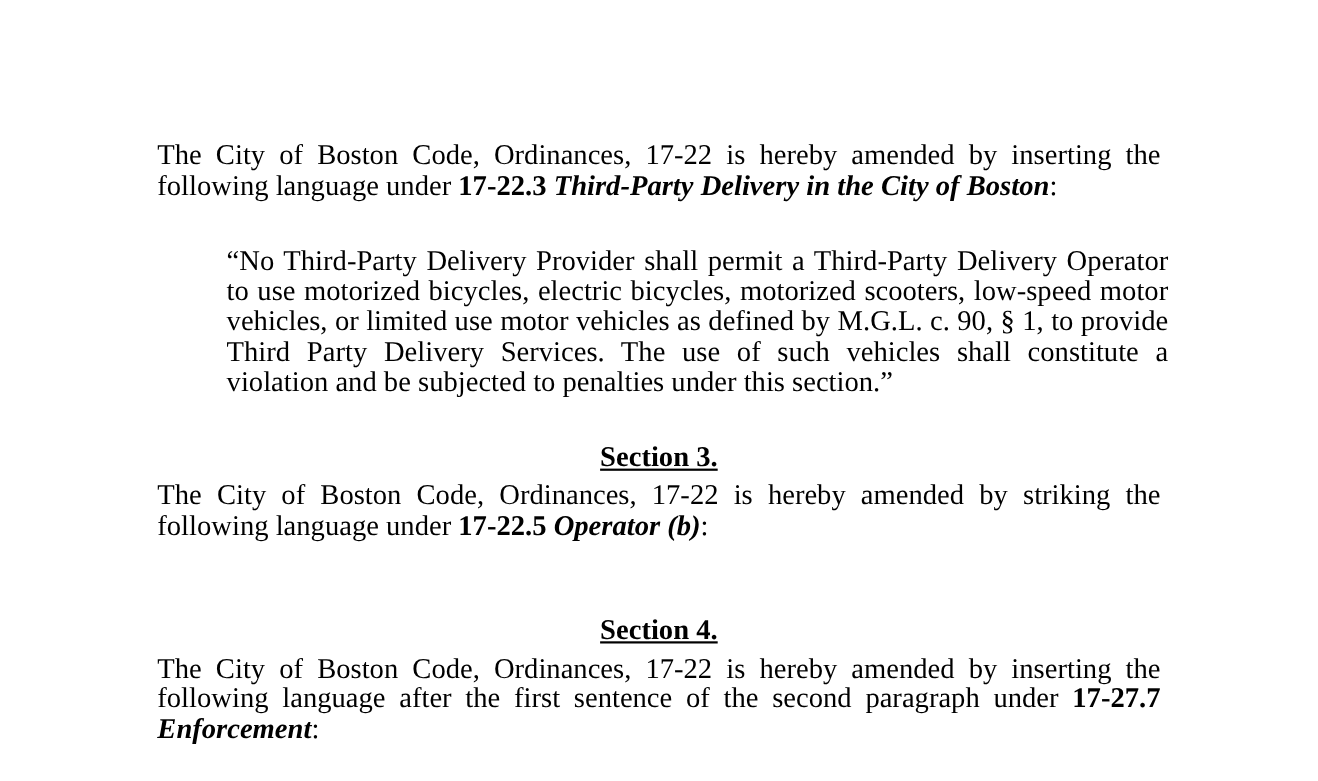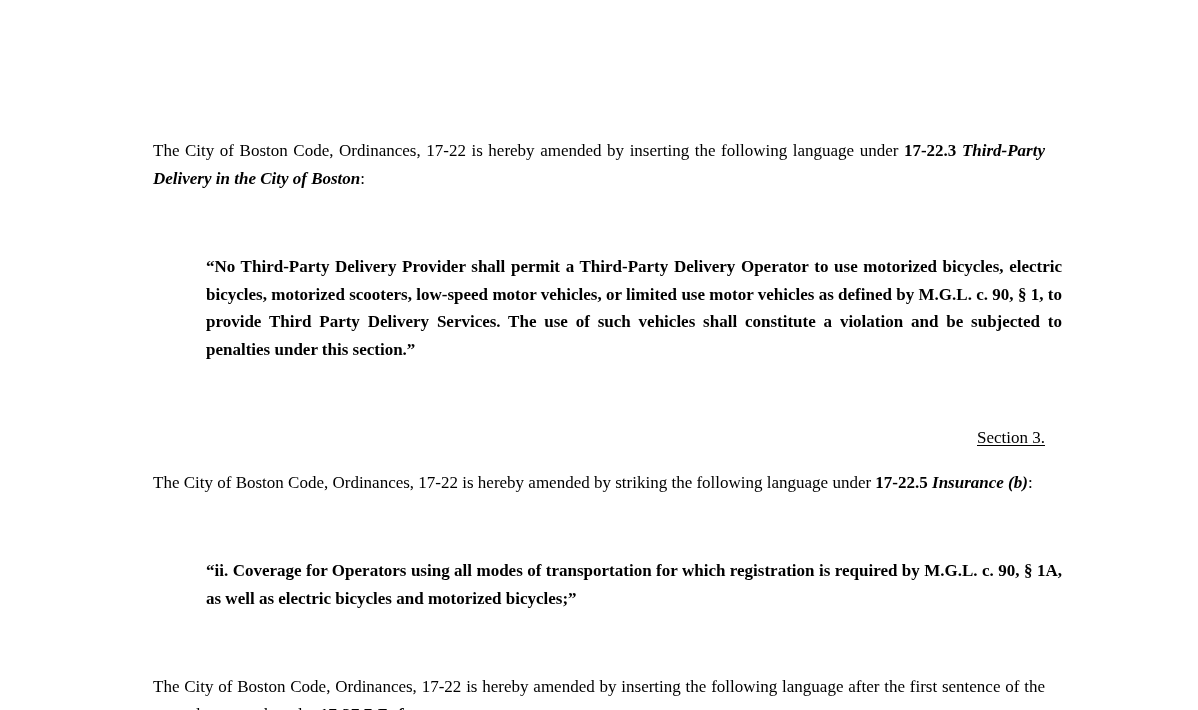--- a/index.html
+++ b/index.html
@@ -20,68 +20,68 @@
     height: 710px;
     background: #ffffff;
   }
   .doc-body {
     position: absolute;
     left: 136px;
     top: 120px;
     width: 926px;
   }
   p {
-    margin: 17px;
-    font-size: 17px;
+    margin: 7px;
+    font-size: 26px;
     line-height: 27.5px;
     text-align: justify;
     text-justify: inter-word;
     -webkit-hyphens: none;
     hyphens: none;
   }
   p.block-para {
     margin-left: 70px;
     width: 856px;
-    font-weight: bold;
   }
   .gap {
     height: 27px;
   }
   .section-head {
-    text-align: right;
+    text-align: center;
     text-decoration: underline;
     text-underline-offset: 2px;
+    font-weight: bold;
   }
   .b { font-weight: bold; }
   .bi { font-weight: bold; font-style: italic; }
 </style>
 </head>
 <body>
 
 <div class="page">
   <div class="doc-body">
 
     <p><span>The City of Boston Code, Ordinances, 17-22 is hereby amended by inserting the following language under </span><span class="b">17-22.3</span><span> </span><span class="bi">Third-Party Delivery in the City of Boston</span><span>:</span></p>
 
     <div class="gap"></div>
 
     <p class="block-para">“No Third-Party Delivery Provider shall permit a Third-Party Delivery Operator to use motorized bicycles, electric bicycles, motorized scooters, low-speed motor vehicles, or limited use motor vehicles as defined by M.G.L. c. 90, § 1, to provide Third Party Delivery Services. The use of such vehicles shall constitute a violation and be subjected to penalties under this section.”</p>
 
     <div class="gap"></div>
 
     <p class="section-head">Section 3.</p>
 
-    <p><span>The City of Boston Code, Ordinances, 17-22 is hereby amended by striking the following language under </span><span class="b">17-22.5</span><span> </span><span class="bi">Insurance (b)</span><span>:</span></p>
+    <p><span>The City of Boston Code, Ordinances, 17-22 is hereby amended by striking the following language under </span><span class="b">17-22.5</span><span> </span><span class="bi">Operator (b)</span><span>:</span></p>
 
     <div class="gap"></div>
 
-    <p class="block-para">“ii. Coverage for Operators using all modes of transportation for which registration is required by M.G.L. c. 90, § 1A, as well as electric bicycles and motorized bicycles;”</p>
 
     <div class="gap"></div>
 
+    <p class="section-head">Section 4.</p>
 
     <p><span>The City of Boston Code, Ordinances, 17-22 is hereby amended by inserting the following language after  the first sentence of the second paragraph under </span><span class="b">17-27.7</span><span> </span><span class="bi">Enforcement</span><span>:</span></p>
 
     <div class="gap"></div>
 
 
   </div>
 </div>
 
 </body></html>

